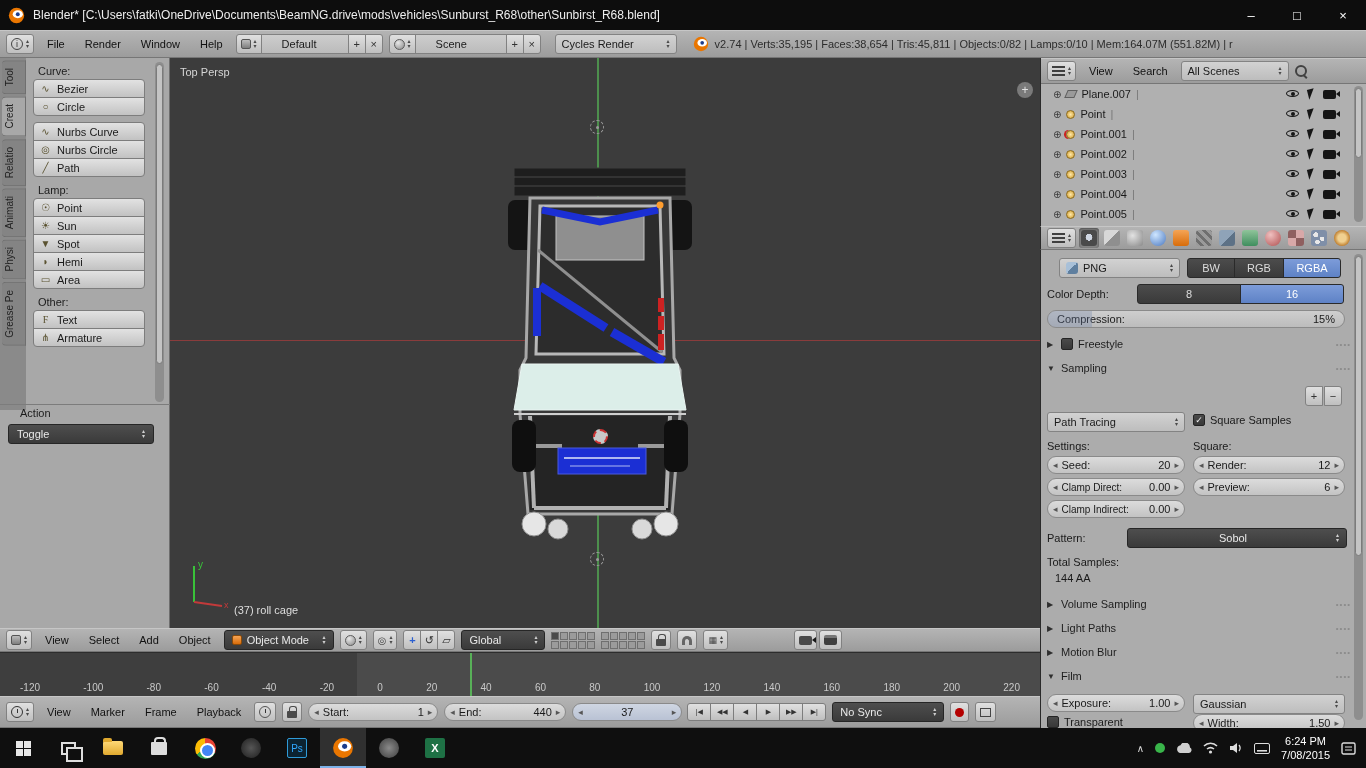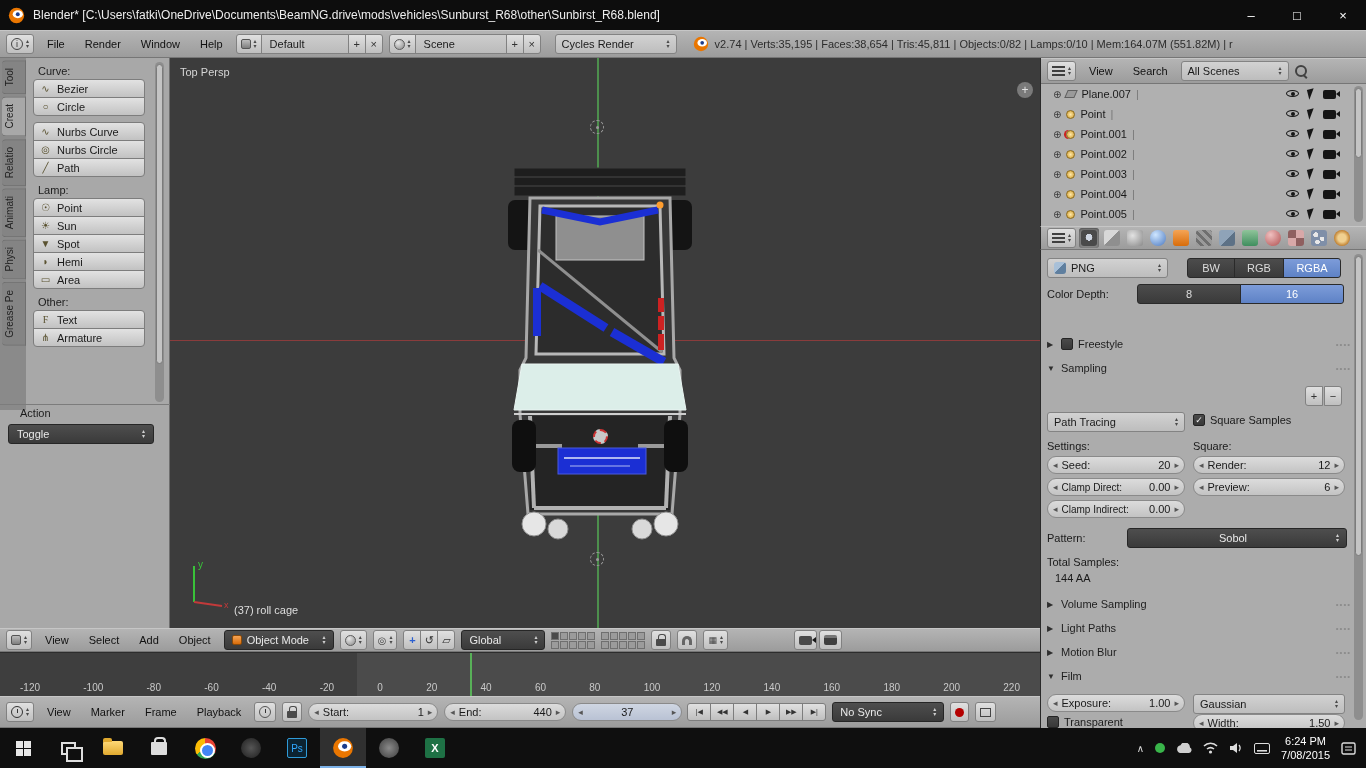--- a/index.html
+++ b/index.html
@@ -10,21 +10,21 @@
 .tb{left:0;top:0;width:1366px;height:30px;background:#0d0d0d;display:flex;align-items:center;color:#eee;font-size:12px;padding-left:8px}
 .tb .ttl{margin-left:8px;white-space:nowrap}
 .winbtn{width:46px;height:30px;display:flex;align-items:center;justify-content:center;color:#fff;font-size:13px}
 
 .hdr{background:linear-gradient(#b4b4b4,#9c9c9c);border-top:1px solid #c6c6c6;border-bottom:1px solid #767676;display:flex;align-items:center;gap:6px;padding:0 6px}
 .menu{padding:2px 7px;color:#111;white-space:nowrap}
 .ud::before{content:"▴\A▾";white-space:pre;display:block;font-size:6px;line-height:5px;color:#4a4a4a;text-align:center}
 .ddrop .ud::before,.tgl .ud::before{color:#cfcfcf}
 .btn{background:linear-gradient(#e0e0e0,#bfbfbf);border:1px solid #818181;border-radius:3px;display:inline-flex;align-items:center;justify-content:center;gap:3px;height:20px;padding:0 4px}
 .sq{width:18px;height:20px;background:linear-gradient(#e0e0e0,#bfbfbf);border:1px solid #818181;display:inline-flex;align-items:center;justify-content:center;font-size:11px;color:#333}
-.field{background:linear-gradient(#cdcdcd,#bbb);border:1px solid #818181;height:20px;display:flex;align-items:center;padding:0 8px;white-space:nowrap}
+.field{background:linear-gradient(#cdcdcd,#bbb);border:1px solid #818181;height:20px;display:flex;align-items:center;padding:0 20px;white-space:nowrap}
 .drop{background:linear-gradient(#d2d2d2,#bdbdbd);border:1px solid #838383;border-radius:3px;height:20px;display:flex;align-items:center;gap:5px;padding:0 6px;white-space:nowrap}
 .ddrop{background:linear-gradient(#4e4e4e,#3a3a3a);border:1px solid #262626;border-radius:3px;height:20px;display:flex;align-items:center;gap:5px;padding:0 7px;color:#e9e9e9;white-space:nowrap}
 .stepper{background:linear-gradient(#dcdcdc,#c3c3c3);border:1px solid #8a8a8a;border-radius:9px;display:flex;align-items:center;height:18px;padding:0 5px;white-space:nowrap}
 .stepper .arw{color:#555;font-size:9px;line-height:1}
 .stepper .lab{margin:0 3px 0 4px}
 .stepper .val{margin-left:auto;margin-right:4px}
 .seg{display:flex}
 .sgb{background:linear-gradient(#4c4c4c,#3a3a3a);color:#ddd;border:1px solid #2a2a2a;height:20px;display:flex;align-items:center;justify-content:center}
 .sgb.first{border-radius:3px 0 0 3px}.sgb.last{border-radius:0 3px 3px 0}
 .sgb.on{background:linear-gradient(#7d9cd9,#5e82c6);color:#fff}
@@ -605,37 +605,42 @@
     <span class="ptab">
         <span class="pti" style="background:radial-gradient(circle at 30% 30%,#e8e8e8 15%,transparent 16%),radial-gradient(circle at 70% 55%,#e8e8e8 15%,transparent 16%),radial-gradient(circle at 40% 75%,#e8e8e8 15%,transparent 16%),#7f8fa8"></span>
       </span>
     <span class="ptab">
         <span class="pti" style="border-radius:50%;background:radial-gradient(circle at 50% 50%,#f0d090 35%,#c08030 70%)"></span>
       </span>
   </div>
 
   <div class="abs" style="left:1040px;top:250px;width:326px;height:478px;background:#acacac;border-left:1px solid #2a2a2a">
 
-    <span class="abs drop" style="left:6px;top:8px;width:121px">
+    <span class="abs drop" style="left:18px;top:8px;width:121px">
         <span class="pti" style="width:12px;height:12px;background:linear-gradient(135deg,#a8c0d8 50%,#5f7f9f 50%)"></span>
         <span>PNG</span>
         <span class="ud" style="margin-left:auto"></span>
       </span>
     <span class="abs seg" style="left:146px;top:8px">
       <span class="sgb first" style="width:48px">BW</span>
       <span class="sgb" style="width:50px;margin-left:-1px">RGB</span>
       <span class="sgb last on" style="width:58px;margin-left:-1px">RGBA</span>
     </span>
 
     <span class="abs lbl" style="left:6px;top:38px">Color Depth:</span>
     <span class="abs seg" style="left:96px;top:34px">
       <span class="sgb first" style="width:104px">8</span>
       <span class="sgb last on" style="width:104px;margin-left:-1px">16</span>
     </span>
 
+    <span class="abs slider" style="left:6px;top:60px;width:298px">
+        <span class="fill" style="width:15%"></span>
+        <span>Compression:</span>
+        <span>15%</span>
+      </span>
 
     <span class="abs ph" style="left:6px;top:88px;width:304px">
         <span class="tri">▶</span>
         <span class="cb"></span>
         <span>Freestyle</span>
         <span class="grip">••••</span>
       </span>
 
     <span class="abs ph" style="left:6px;top:112px;width:304px">
         <span class="tri">▼</span>

